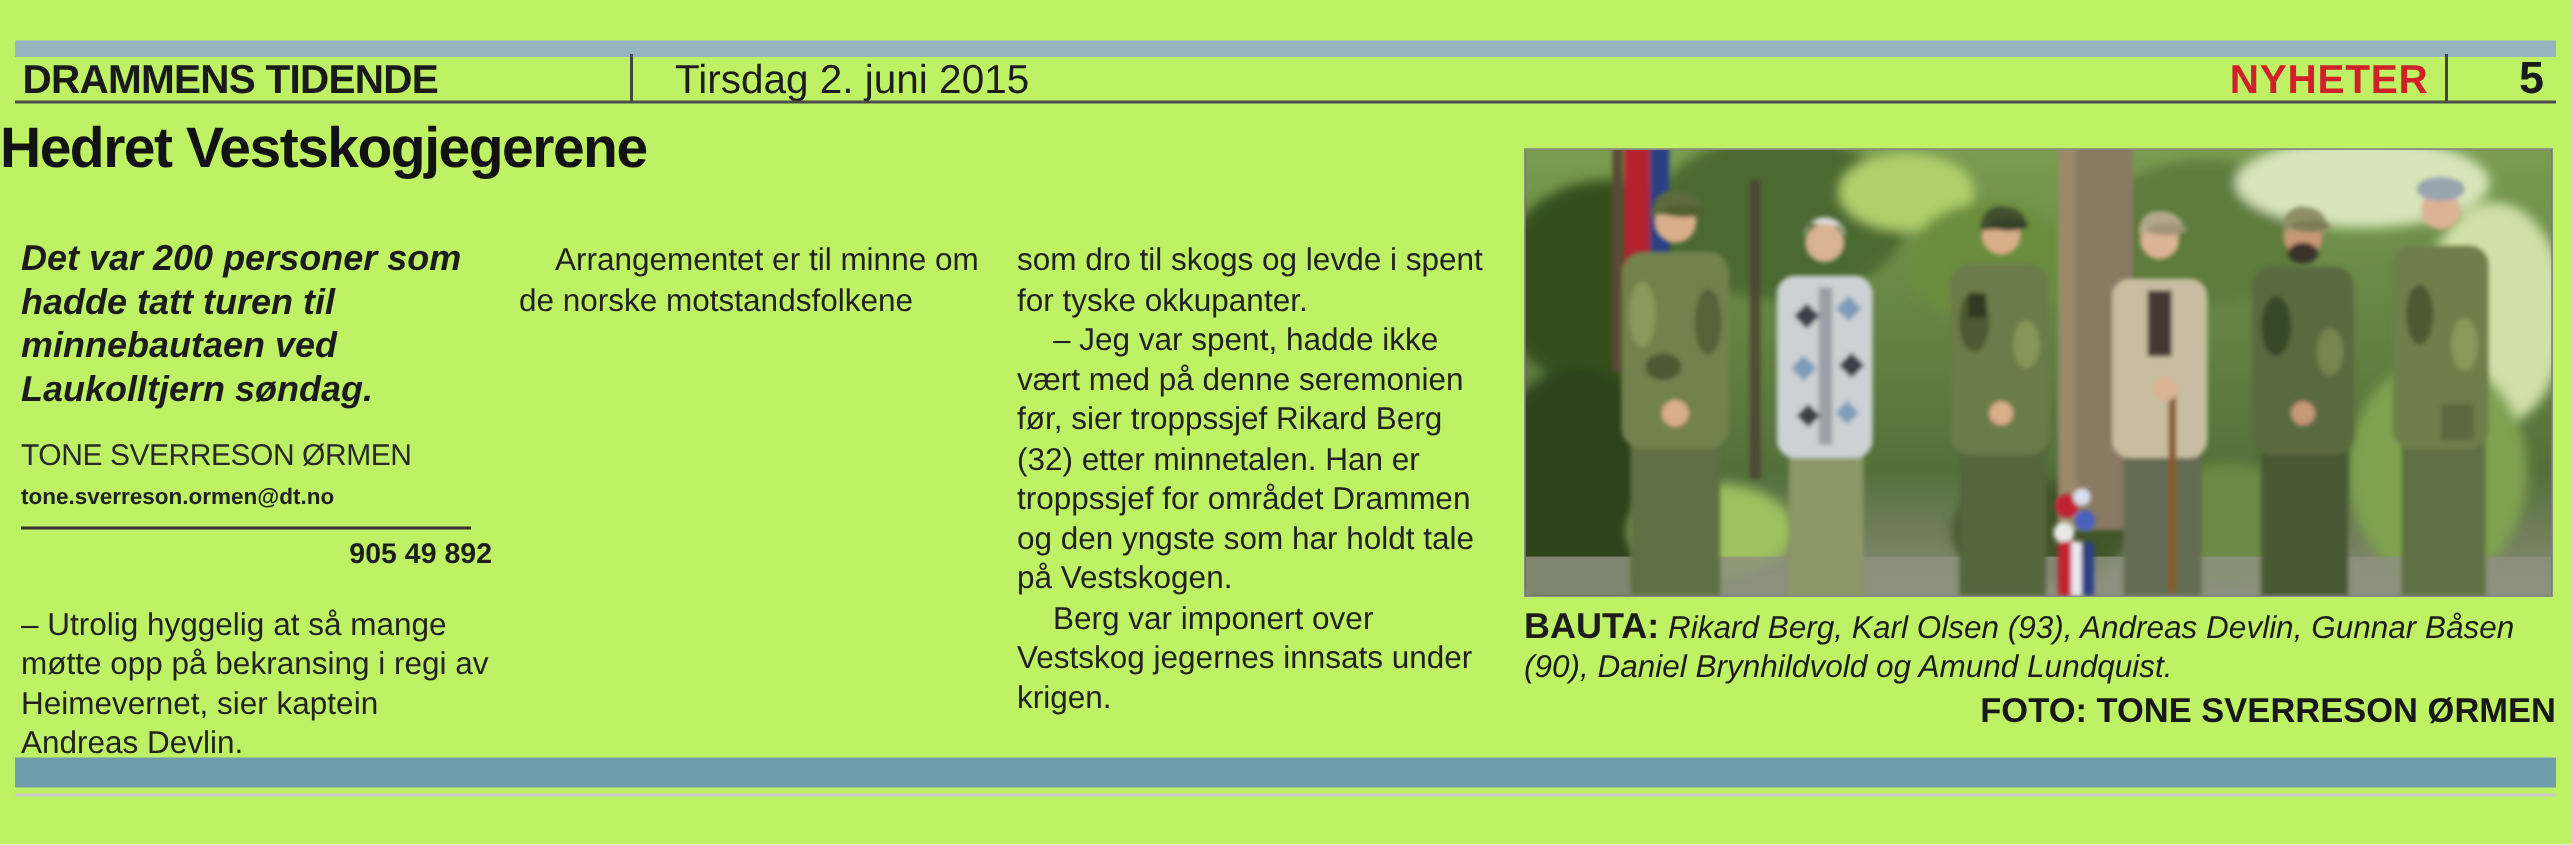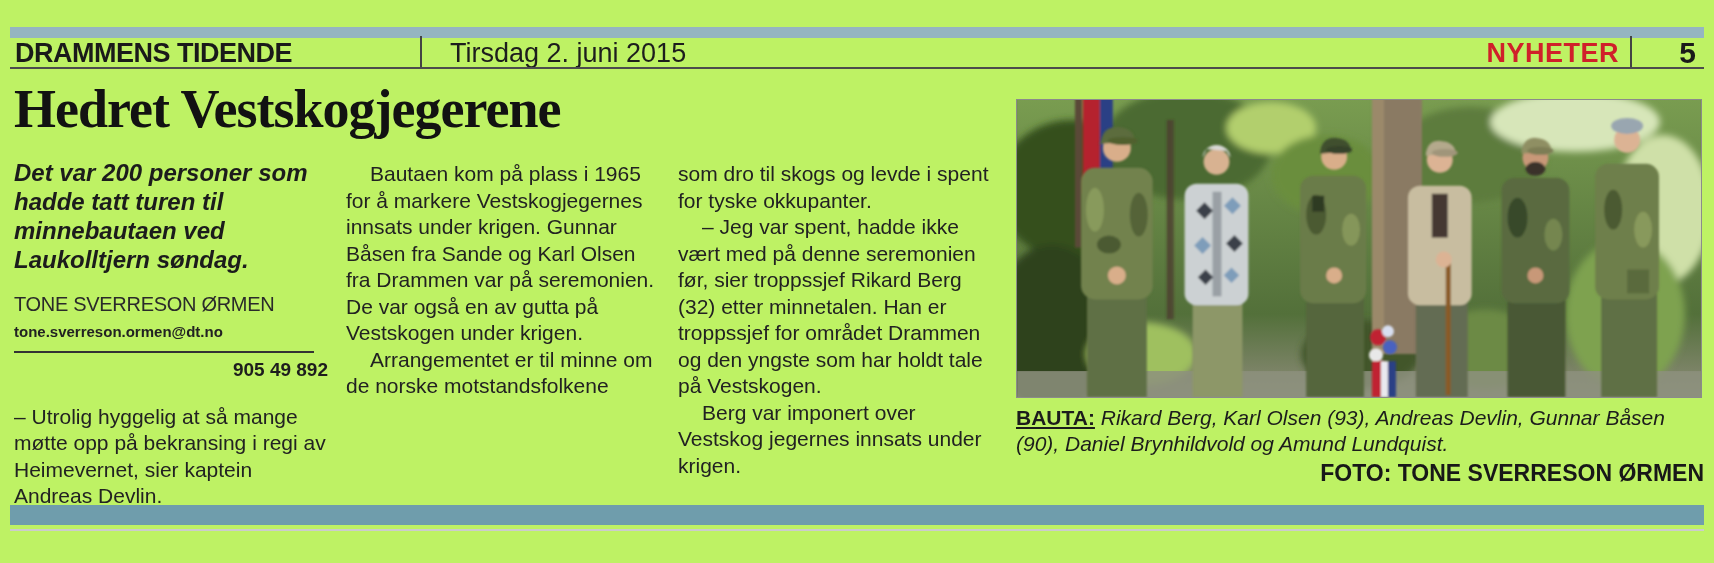--- a/index.html
+++ b/index.html
@@ -24,23 +24,23 @@
   .mh-section {
     position:absolute; right:85px; top:0; font-size:27px; font-weight:800;
     color:#d0202a; letter-spacing:0.5px;
   }
   .mh-div2 { position:absolute; right:72px; top:-2px; width:2px; height:32px; background:#444; }
   .mh-page { position:absolute; right:8px; top:-2px; font-size:30px; font-weight:800; color:#1a1a1a; }
   .mh-rule { position:absolute; left:10px; top:67px; width:1694px; height:2px; background:#4c4c4c; }
 
   
   .headline {
-    position:absolute; left:14px; top:78px; width:990px;
-    font-family:Liberation Serif, serif;
-    font-size:54px; font-weight:700; letter-spacing:-1px; color:#121212;
+    position:absolute; left:0; top:78px; width:990px;
+    font-family:Liberation Sans, sans-serif;
+    font-size:38px; font-weight:700; letter-spacing:-1px; color:#121212;
   }
 
   
   .col { position:absolute; width:314px; font-size:21px; line-height:26.5px; color:#222; }
   .col1 { left:14px;  top:158px; }
   .col2 { left:346px; top:161px; }
   .col3 { left:678px; top:161px; }
 
   .lead {
     font-size:24px; line-height:29px; font-weight:700; color:#1c1c1c; width:306px;font-style:italic;
@@ -58,21 +58,21 @@
   .photo-wrap {
     position:absolute; left:1016px; top:99px; width:686px; height:299px;
     border:1px solid #8b8b8b; background:#5d7a3f; overflow:hidden;
   }
   .photo-wrap svg { display:block; }
 
   .caption {
     position:absolute; left:1016px; top:405px; width:688px;
     font-size:21px; line-height:26px; color:#1c1c1c;
   }
-  .caption .cap-label { font-weight:800; font-style:normal; font-size:21px;text-decoration:underline; }
+  .caption .cap-label { font-weight:800; font-style:normal; font-size:24px; }
   .caption .cap-text  { font-style:italic; font-weight:500; }
   .credit {
     position:absolute; left:1016px; top:460px; width:688px; text-align:right;
     font-size:23px; font-weight:800; color:#181818;
   }
 
   
   .bar-bottom { position:absolute; left:10px; top:505px; width:1694px; height:20px; background:#6f9dac; }
   .bar-bottom-rule { position:absolute; left:10px; top:529px; width:1694px; height:2px; background:#cccccc; }
 </style>
@@ -99,21 +99,20 @@
     <div class="byline-name">TONE SVERRESON ØRMEN</div>
     <div class="byline-email">tone.sverreson.ormen@dt.no</div>
     <div class="byline-rule"></div>
     <div class="byline-phone">905 49 892</div>
     <div class="col1-body">
       <p>– Utrolig hyggelig at så mange møtte opp på bekransing i regi av Heimevernet, sier kaptein Andreas Devlin.</p>
     </div>
   </div>
 
   <div class="col col2">
-    <p class="indent">Bautaen kom på plass i 1965 for å markere Vestskogjegernes innsats under krigen. Gunnar Båsen fra Sande og Karl Olsen fra Drammen var på seremonien. De var også en av gutta på Vestskogen under krigen.</p>
     <p class="indent">Arrangementet er til minne om de norske motstandsfolkene</p>
   </div>
 
   <div class="col col3">
     <p>som dro til skogs og levde i spent for tyske okkupanter.</p>
     <p class="indent">– Jeg var spent, hadde ikke vært med på denne seremonien før, sier troppssjef Rikard Berg (32) etter minnetalen. Han er troppssjef for området Drammen og den yngste som har holdt tale på Vestskogen.</p>
     <p class="indent">Berg var imponert over Vestskog jegernes innsats under krigen.</p>
   </div>
 
   <div class="photo-wrap">

